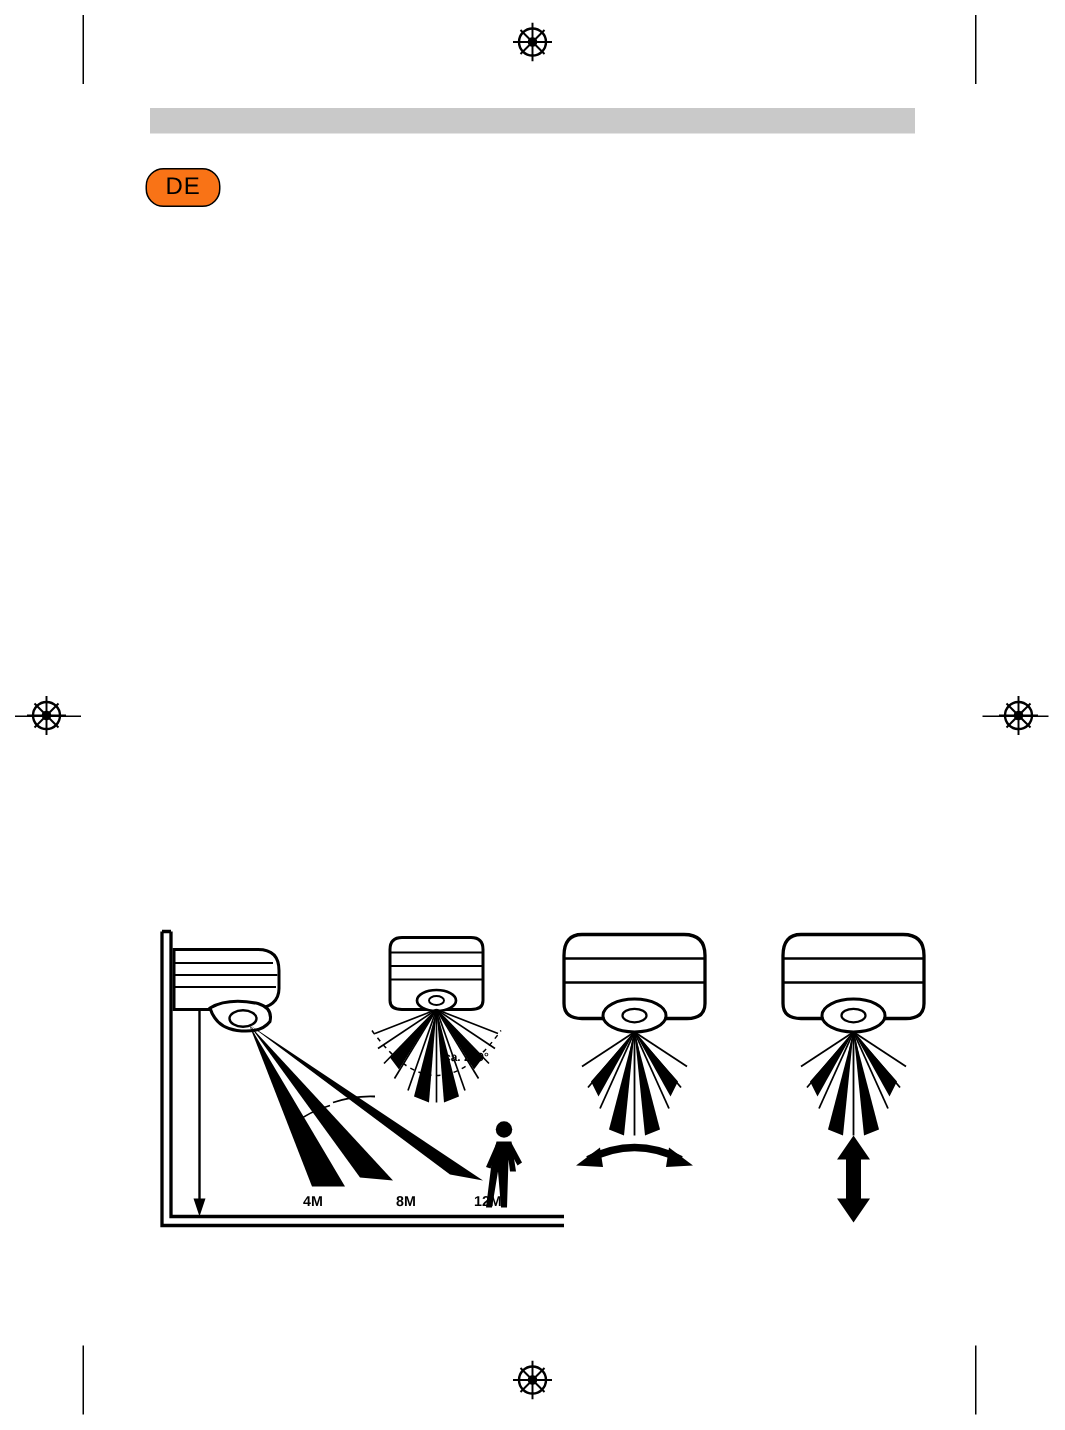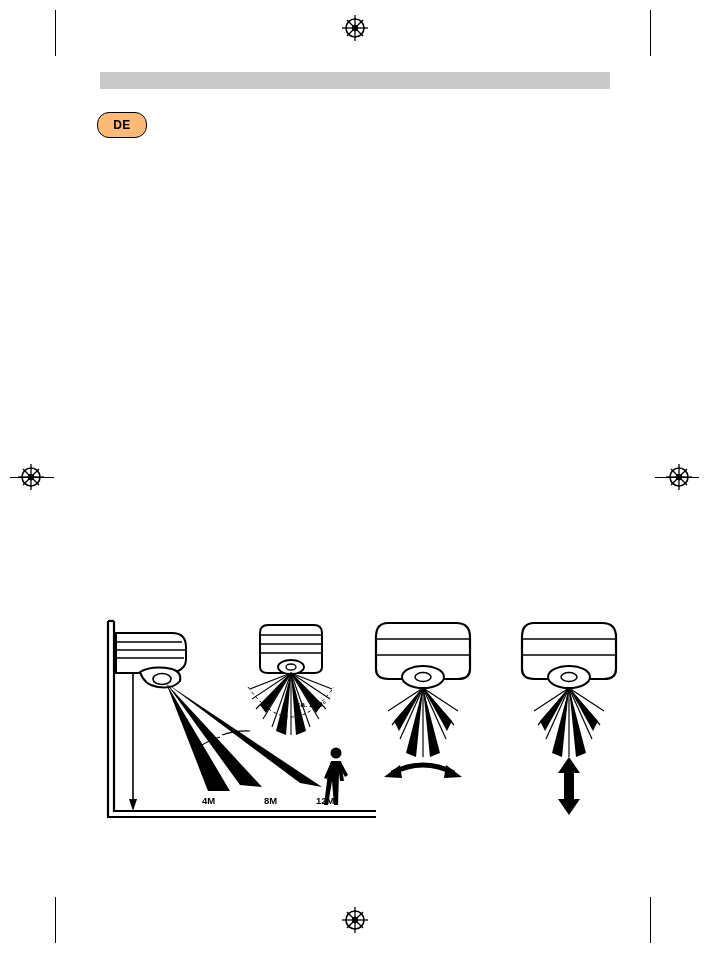--- a/index.html
+++ b/index.html
@@ -45,25 +45,25 @@
     position: absolute;
     left: 97px;
     top: 112px;
     width: 48px;
     height: 24px;
     border: 1.6px solid #000;
     border-radius: 12px;
     display: flex;
     align-items: center;
     justify-content: center;
-    font-size: 12px;
-    font-weight: bold;
+    font-size: 16px;
+    font-weight: normal;
     letter-spacing: 0.5px;
     color: #000;
-    background: #fdba74;
+    background: #f97316;
   }
 
   
   .figure-area {
     position: absolute;
     left: 100px;
     top: 615px;
     width: 530px;
     height: 215px;
   }

